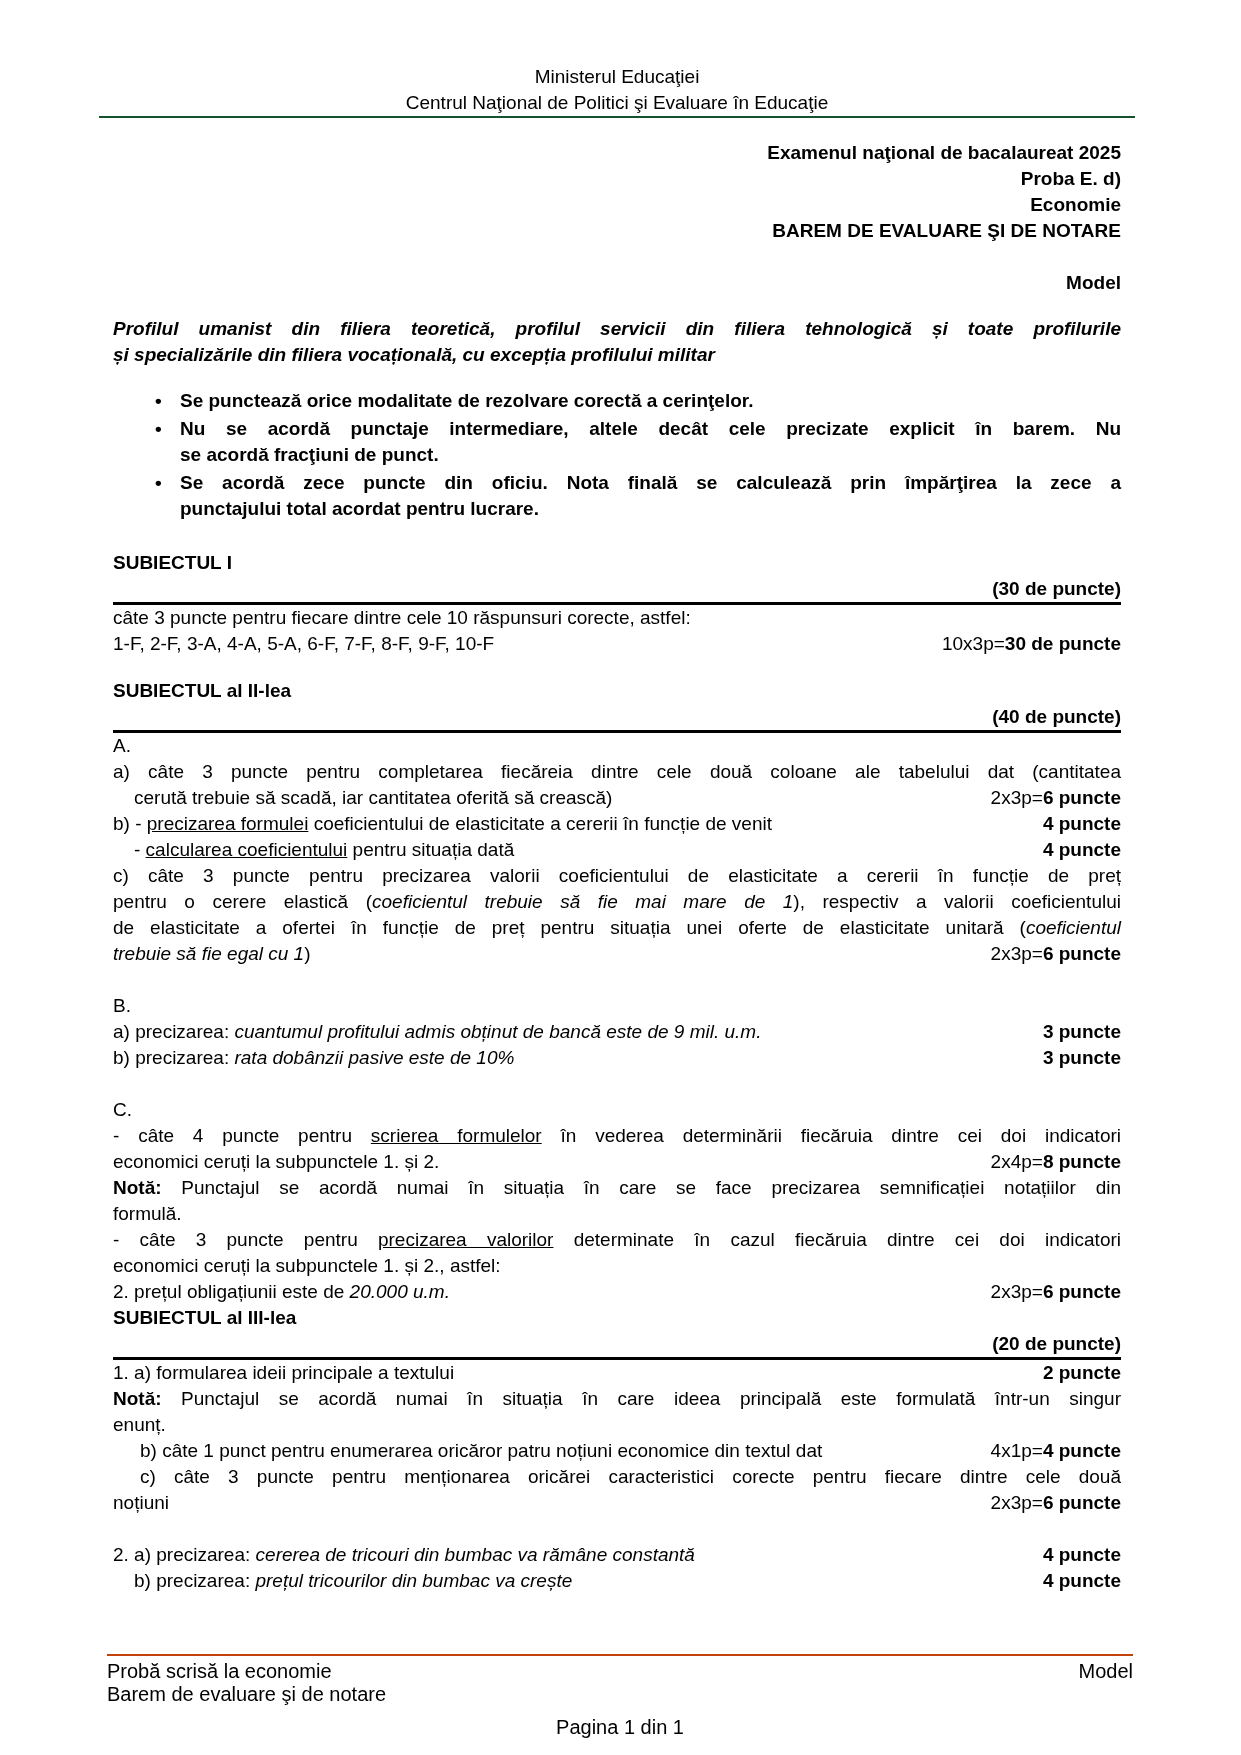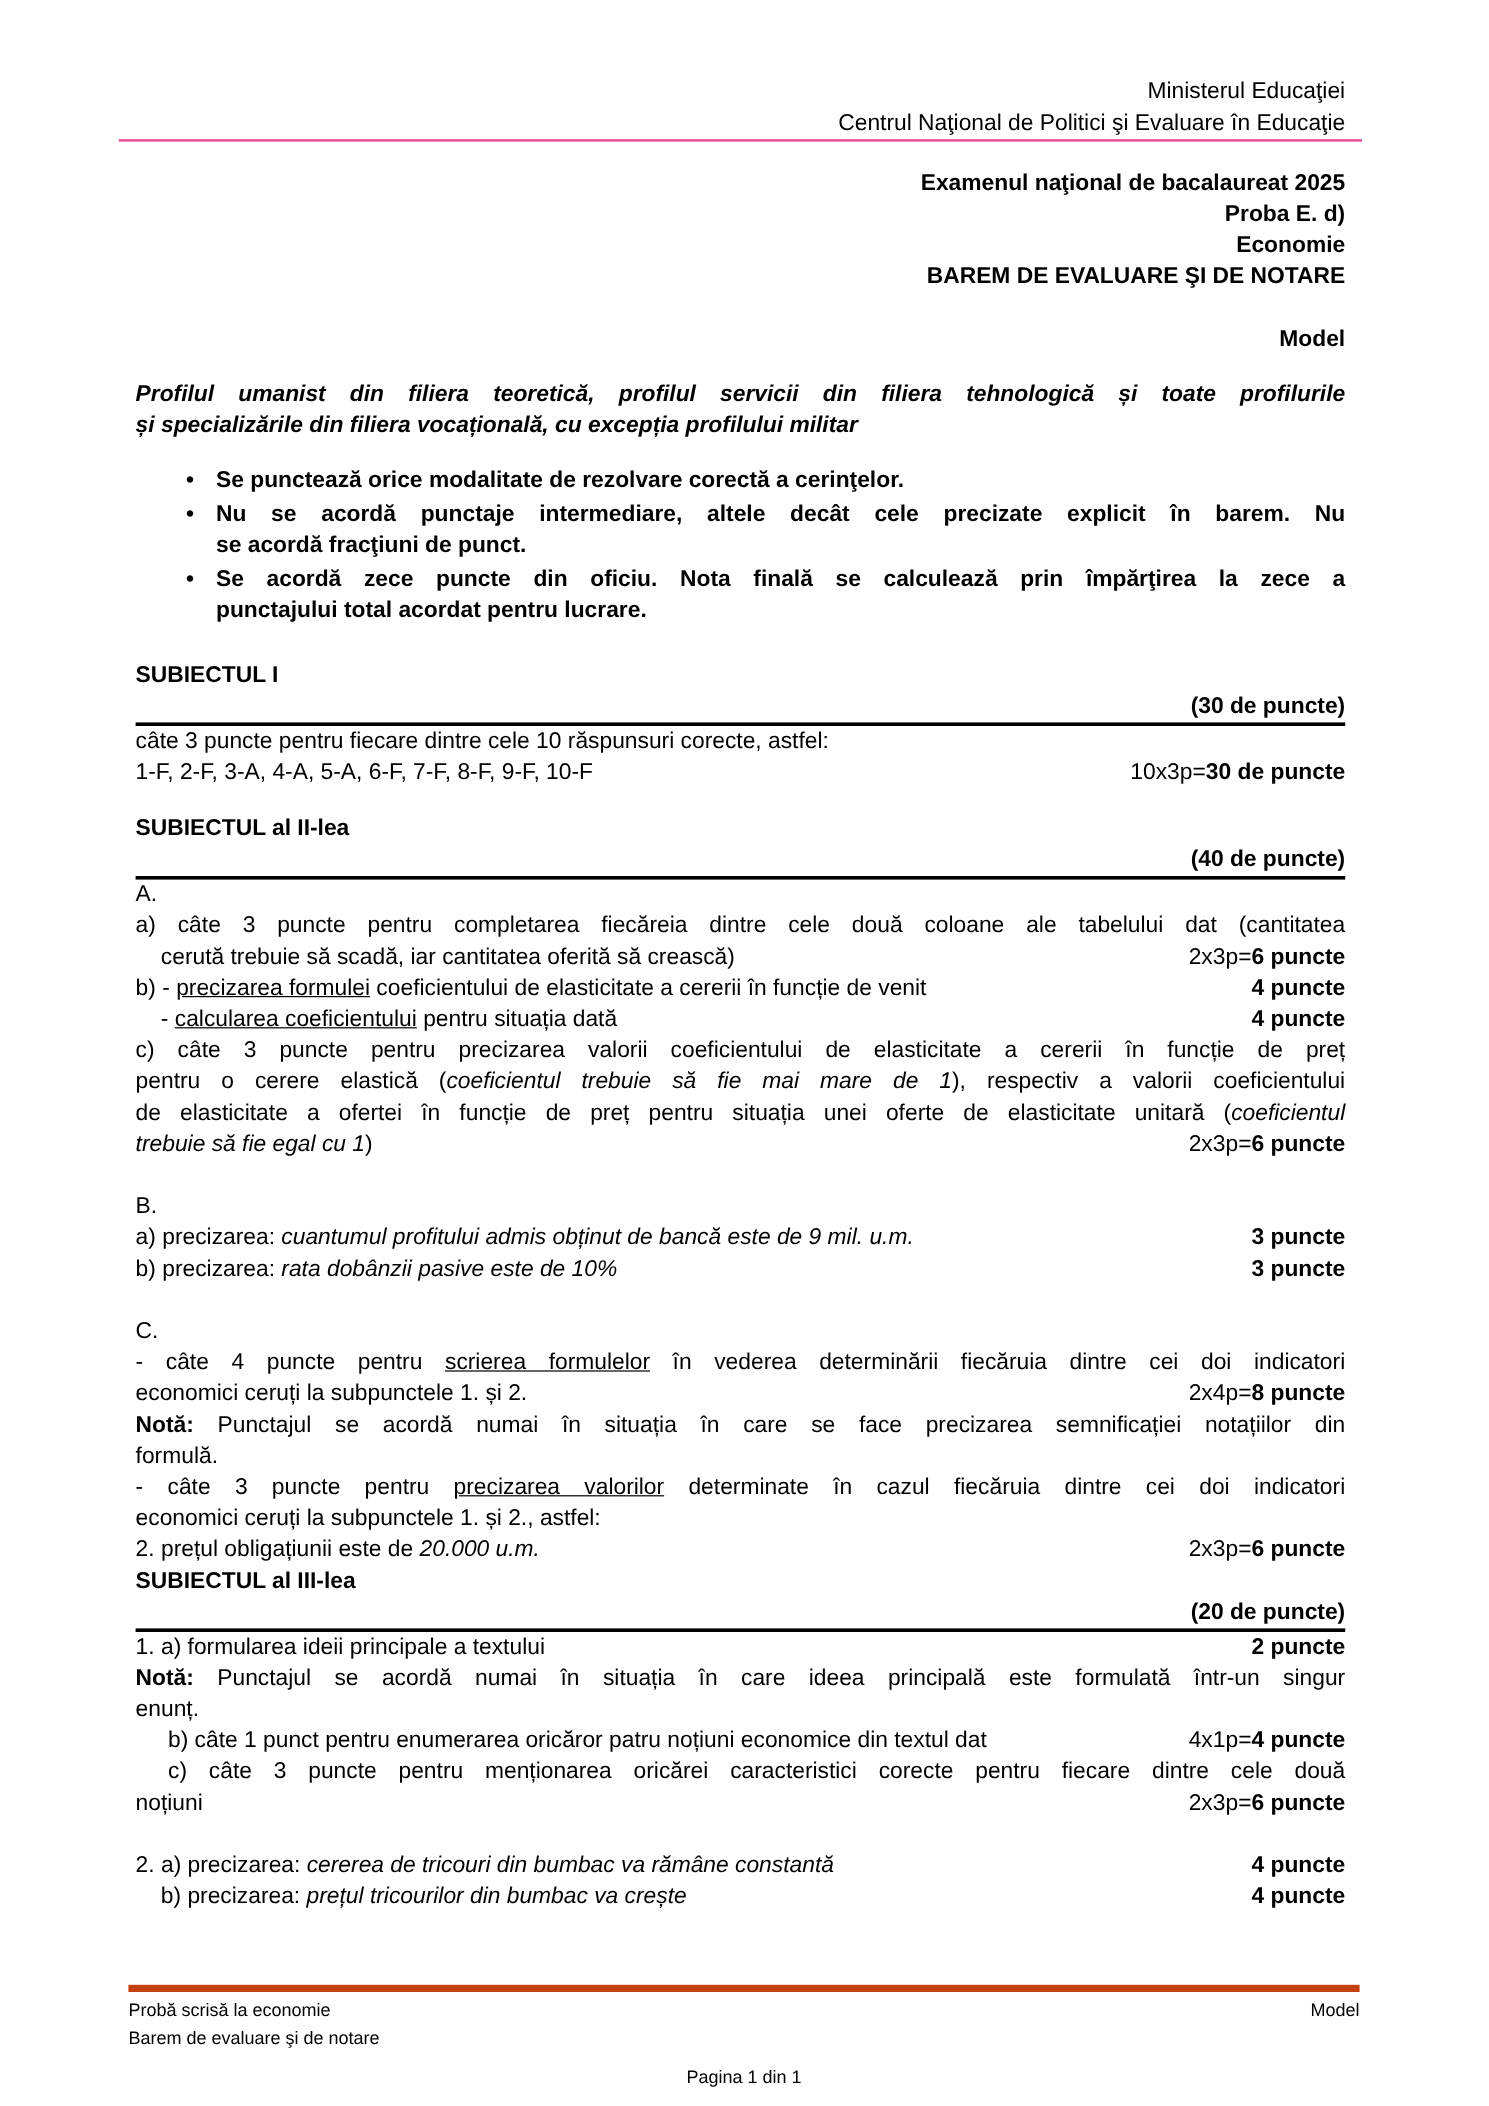--- a/index.html
+++ b/index.html
@@ -5,37 +5,37 @@
   html,body{margin:0;padding:0;background:#ffffff;}
   .page{
     position:relative;
     width:1241px;height:1755px;
     background:#ffffff;color:#000000;
     font-family:"Liberation Sans",sans-serif;
     font-size:19px;line-height:26px;
     overflow:hidden;
   }
   .content{position:absolute;left:113px;top:64px;width:1008px;}
-  .hdr{text-align:right;border-bottom:2px solid #ec4899;margin:0 -14px;padding:0 14px;}
+  .hdr{text-align:center;border-bottom:2px solid #14532d;margin:0 -14px;padding:0 14px;}
   .line{position:relative;display:flex;align-items:baseline;}
   .seg-left{display:block;min-width:0;}
   .line.just .seg-left{flex:1 1 auto;text-align:justify;text-align-last:justify;word-spacing:-2.5px;}
   .line.center{justify-content:flex-end;}
   .line.center .seg-left{text-align:center;}
   .line.right{justify-content:flex-end;}
   .line.head{border-bottom:3px solid #000;flex-direction:column;}
   .seg-right{margin-left:auto;white-space:nowrap;padding-left:10px;}
   .fb{font-weight:bold;}
   .fi{font-style:italic;}
   .fu{text-decoration:underline;}
   .dot{position:absolute;left:42px;font-weight:bold;}
   .footer{
     position:absolute;left:107px;right:108px;top:1654px;
-    border-top:6px solid #c2410c;padding-top:4px;
-    font-size:15px;line-height:23px;
+    border-top:2px solid #c2410c;padding-top:4px;
+    font-size:20px;line-height:23px;
   }
   .footer-row1{display:flex;justify-content:space-between;}
   .footer-center{text-align:center;margin-top:10px;}
 </style>
 </head>
 <body>
 
 <div class="page">
   <div class="content">
     <div class="hdr">

